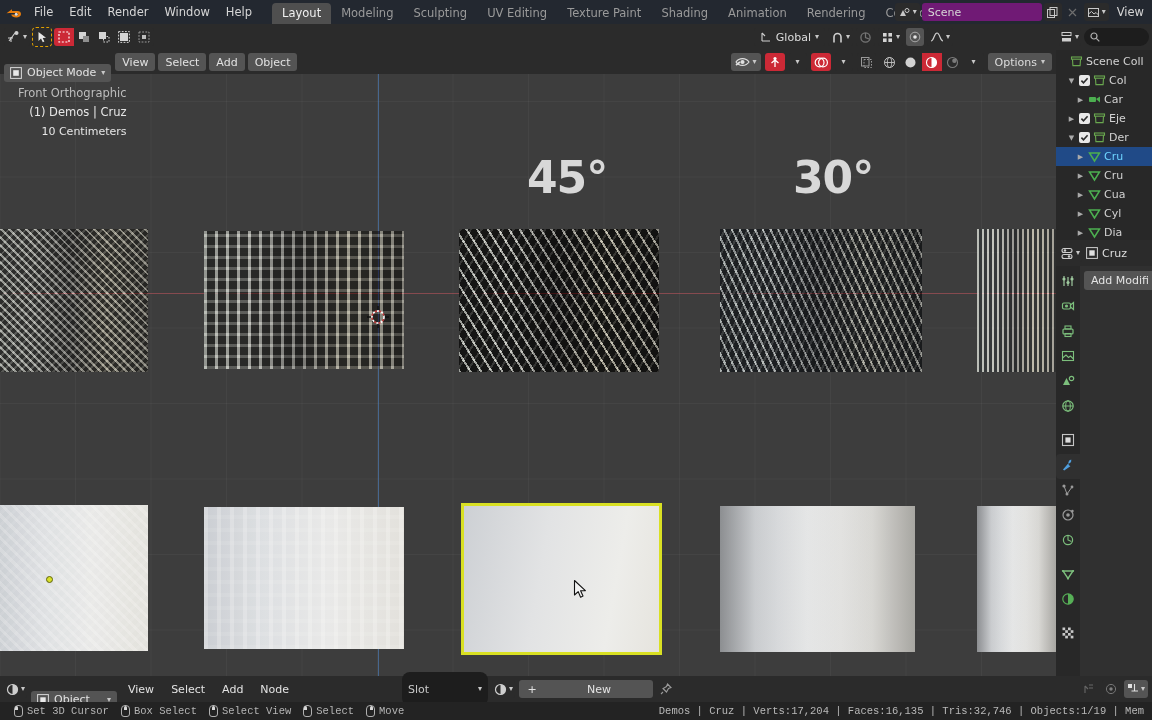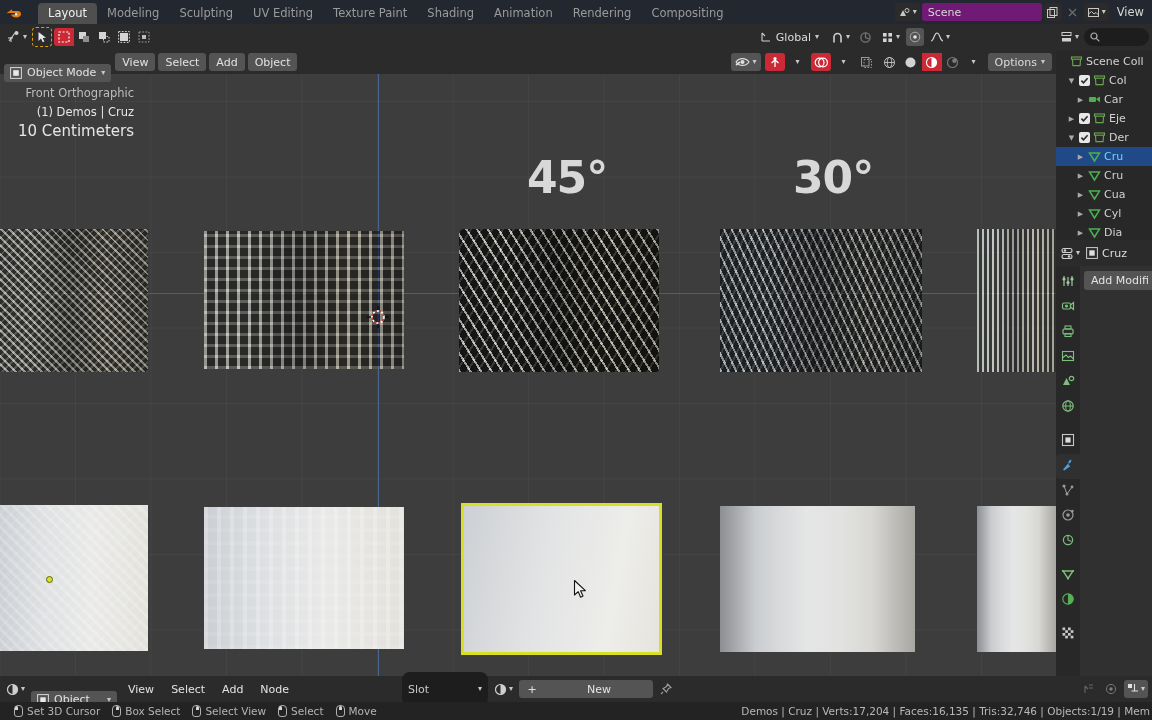--- a/index.html
+++ b/index.html
@@ -86,21 +86,21 @@
   }
   .mode-btn{ height:18px; padding:0 6px; background:#545454; border-radius:3px;
              display:flex; align-items:center; gap:5px; font-size:11px; color:#e2e2e2;margin-top:21px; }
   .vmenu{ height:18px; padding:0 7px; background:#545454; border-radius:3px;
           display:flex; align-items:center; font-size:11px; color:#e2e2e2; }
 
   
   .vp-text{ position:absolute; left:18px; top:60px; line-height:19px;text-align:right; }
   .vp-text .t1{ color:#bdbdbd; font-size:11.5px; }
   .vp-text .t2{ color:#e6e6e6; font-size:11.5px; }
-  .vp-text .t3{ color:#e6e6e6; font-size:15px; }
+  .vp-text .t3{ color:#e6e6e6; font-size:11px; }
 
   
   .angle-label{
     position:absolute; color:#d8d8d8; font-size:44px; font-weight:bold;
     font-family:"DejaVu Sans", sans-serif; letter-spacing:-1px;
   }
 
   
   .panel{ position:absolute; }
   .panel .face{ position:absolute; inset:0; }
@@ -217,44 +217,51 @@
   .sh-new{ height:18px; background:#545454; border-radius:0 3px 3px 0; display:flex;
            align-items:center; justify-content:center; font-size:11px; color:#e3e3e3;
            width:108px; }
   .sh-plus{ height:18px; width:26px; background:#545454; border-radius:3px 0 0 3px;
             display:flex; align-items:center; justify-content:center; color:#e3e3e3; }
 
   
   .status{
     position:absolute; left:0; top:702px; width:1152px; height:18px;
     background:#232323; display:flex; align-items:center; padding:0 6px; gap:2px;
-    font-size:10.5px; color:#b4b4b4;
+    font-size:10.5px; color:#b4b4b4;font-family:Liberation Mono, monospace;
   }
   .kb{ display:flex; align-items:center; gap:4px; margin-right:12px; }
   .mouse-glyph{ width:9px; height:12px; border:1px solid #b0b0b0; border-radius:4px 4px 3px 3px;
                 position:relative; flex:none; }
   .mouse-glyph i{ position:absolute; width:3px; height:4px; top:0px; border-radius:2px 2px 0 0;}
   .mouse-glyph.l i{ left:0px; background:#d8d8d8; }
   .mouse-glyph.m i{ left:2.5px; background:#d8d8d8; }
   .status-right{ position:absolute; right:0; top:0; height:18px; display:flex;
-                 align-items:center; padding-right:2px; font-size:10.5px; color:#b8b8b8;
+                 align-items:center; padding-right:8px; font-size:10.5px; color:#b8b8b8;
                  white-space:nowrap; }
 </style>
 </head>
 <body>
 
 <div id="app">
 
   <div class="topbar">
     <div class="blender-logo">
       <svg width="17" height="14" viewBox="0 0 17 14">
         <path d="M1.5 8.2 L7 4.2 L7 6 L12.4 6 C14.6 6 16 7.3 16 9 C16 11 14 12.6 11.2 12.6 C8.6 12.6 6.6 11.3 6.2 9.6 L9.2 9.6 C9.5 10.2 10.3 10.6 11.2 10.6 C12.4 10.6 13.3 10 13.3 9.2 C13.3 8.5 12.5 8 11.4 8 L4.3 8 Z" fill="#e87d0d"></path>
         <circle cx="11.2" cy="9.2" r="1.5" fill="#ffffff" opacity="0.85"></circle>
       </svg>
     </div>
+    <div id="topmenus" style="display: flex;">
+        <div class="menu-item">File</div>
+        <div class="menu-item">Edit</div>
+        <div class="menu-item">Render</div>
+        <div class="menu-item">Window</div>
+        <div class="menu-item">Help</div>
+      </div>
     <div class="wstabs" id="wstabs">
         <div class="wstab active">Layout</div>
         <div class="wstab">Modeling</div>
         <div class="wstab">Sculpting</div>
         <div class="wstab">UV Editing</div>
         <div class="wstab">Texture Paint</div>
         <div class="wstab">Shading</div>
         <div class="wstab">Animation</div>
         <div class="wstab">Rendering</div>
         <div class="wstab">Compositing</div>

